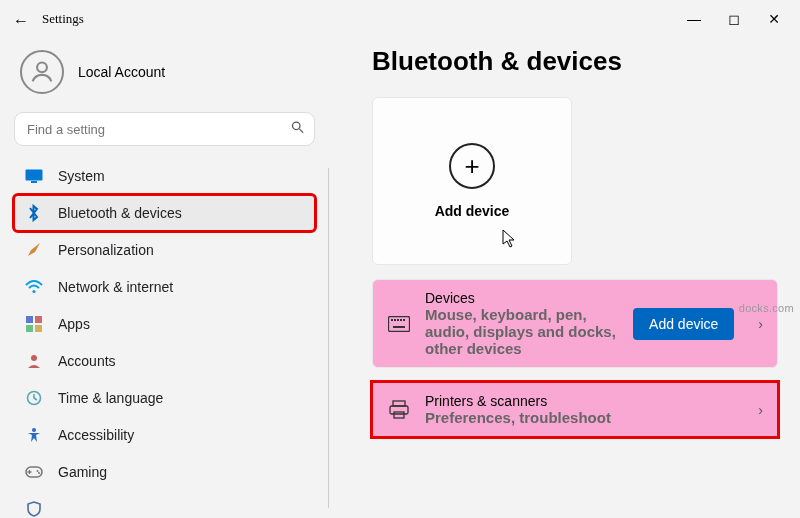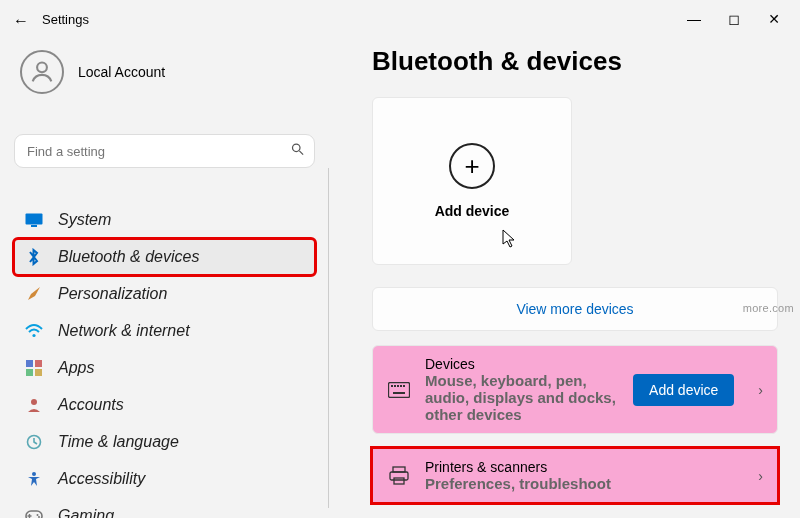--- a/index.html
+++ b/index.html
@@ -1,34 +1,34 @@
 <!DOCTYPE html>
 <html><head>
 <meta charset="utf-8">
 <style>
   * { box-sizing: border-box; margin: 0; padding: 0; font-family: "Segoe UI", Arial, sans-serif; }
   body { background: #f3f3f3; width: 800px; height: 518px; overflow: hidden; }
   .window { background: #f3f3f3; width: 800px; height: 518px; display: flex; flex-direction: column; }
   .titlebar { display: flex; align-items: center; height: 38px; padding: 0 6px; }
   .back-btn { width: 30px; height: 30px; display:flex; align-items:center; justify-content:center; border:none; background:transparent; cursor:pointer; font-size:16px; }
-  .title { font-size: 13px; margin-left: 6px; }
+  .title { font-size: 13px; margin-left: 6px; font-family: Liberation Serif, serif; }
   .spacer { flex: 1; }
   .win-btn { width: 40px; height: 30px; border:none; background:transparent; display:flex; align-items:center; justify-content:center; font-size:14px; cursor:pointer; }
   .body { display:flex; flex:1; overflow:hidden; }
-  .sidebar { width: 330px; padding: 6px 14px 6px 14px; display:flex; flex-direction:column; border-right:1px solid transparent; position:relative;gap:22px; }
+  .sidebar { width: 330px; padding: 6px 14px 6px 14px; display:flex; flex-direction:column; border-right:1px solid transparent; position:relative; }
   .sidebar-sep { position:absolute; right:0; top:130px; bottom:10px; width:1px; background:#ccc; }
   .account { display:flex; align-items:center; gap:14px; padding: 6px 6px 16px 6px; }
   .avatar { width:44px; height:44px; border-radius:50%; border:2px solid #888; display:flex; align-items:center; justify-content:center; }
   .avatar svg { width:28px; height:28px; }
   .account-name { font-size:14px; }
   .search-wrap { position:relative; margin: 2px 0 12px 0; }
   .search { width: 100%; height: 34px; border-radius: 9px; border: 1px solid #ddd; background:#fff; padding: 0 34px 0 12px; font-size: 13px; color:#555; }
   .search-icon { position:absolute; right:10px; top:50%; transform:translateY(-50%); color:#555; }
   .nav { display:flex; flex-direction:column; gap:1px; }
-  .nav-item { display:flex; align-items:center; gap:14px; height:36px; padding:0 10px; border-radius:4px; font-size:16px; color:#222; cursor:pointer;font-style:italic; }
+  .nav-item { display:flex; align-items:center; gap:14px; height:36px; padding:0 10px; border-radius:4px; font-size:14px; color:#222; cursor:pointer; }
   .nav-item.selected { background:#eaeaea; }
   .nav-item .icon { width:20px; display:flex; justify-content:center; font-size:15px; }
   .highlight-red { outline: 3px solid #e60000; outline-offset: -1px; }
   .main { flex:1; padding: 8px 22px 10px 42px; overflow:auto; }
   .page-title { font-size: 26px; font-weight:600; margin-bottom: 20px; }
   .add-card { width: 200px; height: 168px; background:#fdfdfd; border:1px solid #e7e7e7; border-radius:6px; display:flex; flex-direction:column; align-items:center; justify-content:center; gap:14px; cursor:pointer; }
   .plus-circle { width:46px; height:46px; border-radius:50%; border:2.2px solid #222; display:flex; align-items:center; justify-content:center; font-size:26px; }
   .add-label { font-size:14px; font-weight:600; }
   .cursor { position:absolute; margin-left:130px; margin-top:-36px; }
   .row-btn { margin-top: 22px; width: 100%; background:#fdfdfd; border:1px solid #e7e7e7; border-radius:6px; height:44px; display:flex; align-items:center; justify-content:center; color:#0067c0; font-size:14px; cursor:pointer; }
@@ -189,23 +189,20 @@
       <div class="add-card">
         <div class="plus-circle">+</div>
         <div class="add-label">Add device</div>
       </div>
       <span class="cursor">
         <svg width="16" height="20" viewBox="0 0 16 20">
             <path d="M1 1 L1 15 L5 12 L8 18 L10 17 L7 11 L12 11 Z" fill="#fff" stroke="#000" stroke-width="1"></path>
           </svg>
       </span>
 
-      <div class="row-btn">
-        <span>View more devices</span>
-      </div>
 
       <div class="row-card">
         <span class="row-icon">
           <svg width="22" height="16" viewBox="0 0 22 16">
               <rect x="0.5" y="0.5" width="21" height="15" rx="1.5" fill="none" stroke="#333" stroke-width="1.3"></rect>
               <rect x="3" y="3" width="2" height="2" fill="#333"></rect>
               <rect x="6" y="3" width="2" height="2" fill="#333"></rect>
               <rect x="9" y="3" width="2" height="2" fill="#333"></rect>
               <rect x="12" y="3" width="2" height="2" fill="#333"></rect>
               <rect x="15" y="3" width="2" height="2" fill="#333"></rect>
@@ -228,16 +225,16 @@
               <rect x="6" y="12" width="10" height="6" fill="none" stroke="#333" stroke-width="1.3"></rect>
             </svg>
         </span>
         <div class="row-texts">
           <div class="row-title">Printers &amp; scanners</div>
           <div class="row-sub">Preferences, troubleshoot</div>
         </div>
         <span class="chev">›</span>
       </div>
 
-      <div class="watermark">more.com</div>
+      <div class="watermark">docks.com</div>
     </div>
   </div>
 </div>
 
 </body></html>

